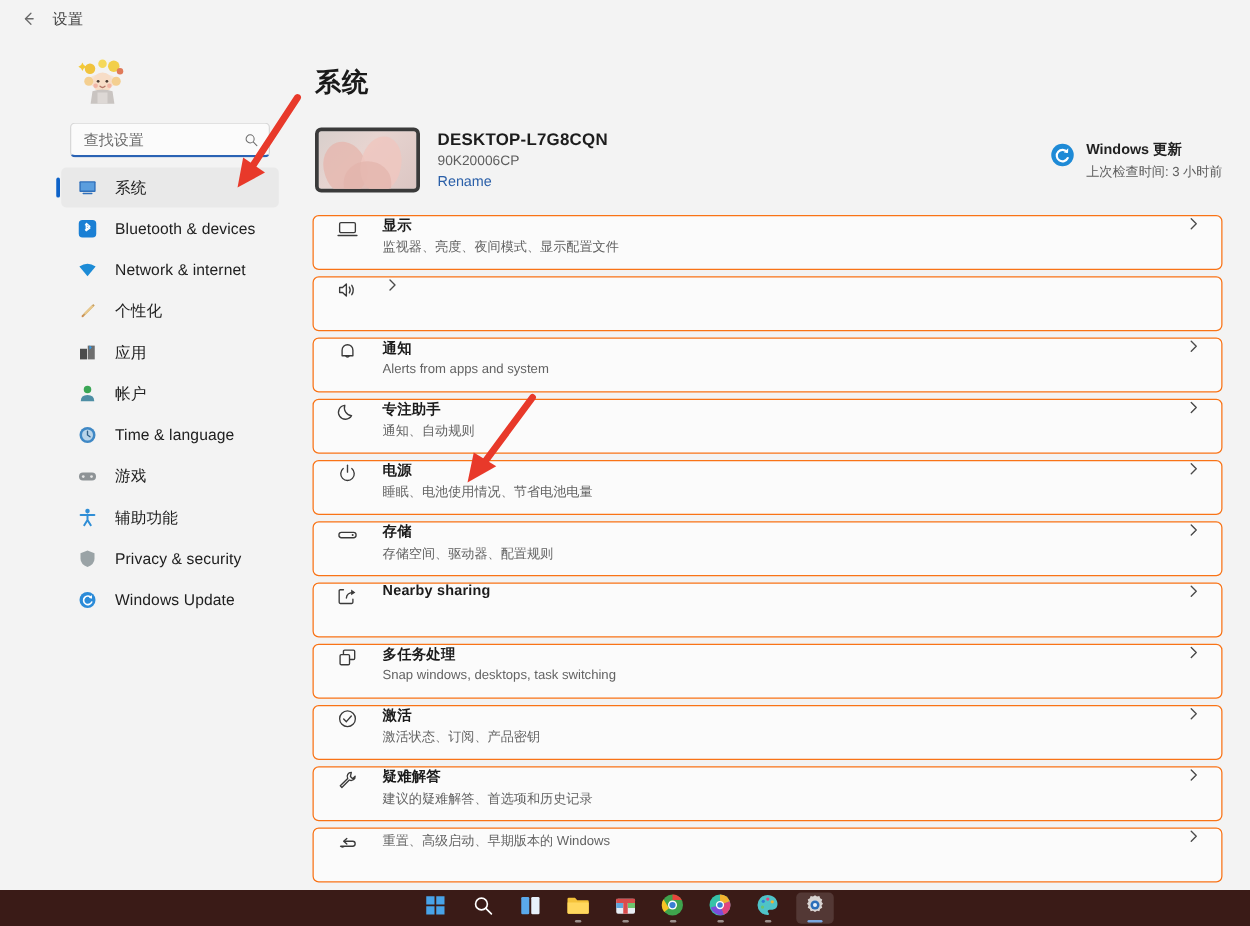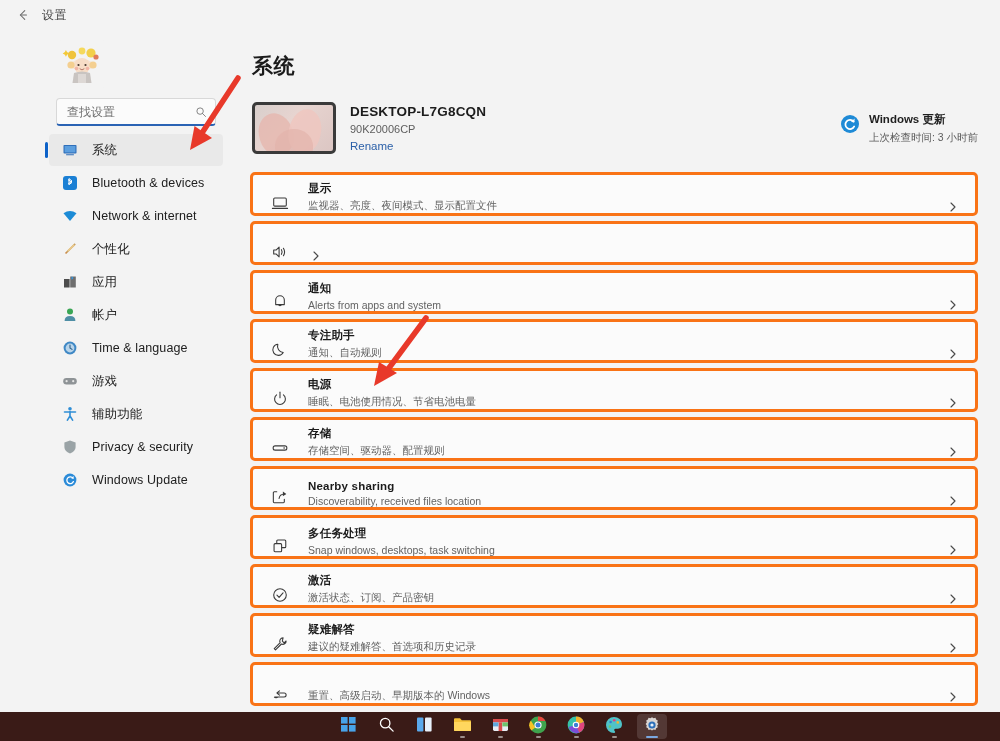--- a/index.html
+++ b/index.html
@@ -241,24 +241,24 @@
     margin-top: 4px;
   }
 
   
   .settings-list {
     margin-top: 18px;
   }
   .setting-card {
     height: 44px;
     background: #fbfbfb;
-    border: 3px solid #f97316;
+    border: 1px solid #f97316;
     border-radius: 5px;
     display: flex;
-    align-items: flex-end;
+    align-items: flex-start;
     padding: 0 14px 0 17px;
     margin-bottom: 5px;
     box-sizing: border-box;
     cursor: default;
   }
   .setting-icon {
     width: 20px;
     height: 20px;
     flex: 0 0 20px;
     margin-right: 18px;
@@ -641,21 +641,20 @@
         <div class="setting-card">
           <span class="setting-icon">
             <svg width="18" height="18" viewBox="0 0 20 20" fill="none" aria-hidden="true">
               <path d="M6.4 4.2 H3.6 a1 1 0 0 0 -1 1 V15.4 a1 1 0 0 0 1 1 H13.8 a1 1 0 0 0 1 -1 V12.6" stroke="#3a3a3a" stroke-width="1.2" fill="none" stroke-linecap="round"></path>
               <path d="M9 11.6 Q9.4 6.8 15.4 6.6" stroke="#3a3a3a" stroke-width="1.2" fill="none" stroke-linecap="round"></path>
               <path d="M13.2 4 L17 6.6 L13.2 9.2z" fill="#3a3a3a"></path>
             </svg>
           </span>
           <div class="setting-text">
             <div class="setting-title">Nearby sharing</div>
-            <div class="setting-sub">Discoverability, received files location</div>
           </div>
           <span class="chevron">
             <svg width="12" height="12" viewBox="0 0 12 12" fill="none" aria-hidden="true">
                 <path d="M4 2 L8 6 L4 10" stroke="#4a4a4a" stroke-width="1.1" stroke-linecap="round" stroke-linejoin="round"></path>
               </svg>
           </span>
         </div>
 
         <div class="setting-card">
           <span class="setting-icon">

